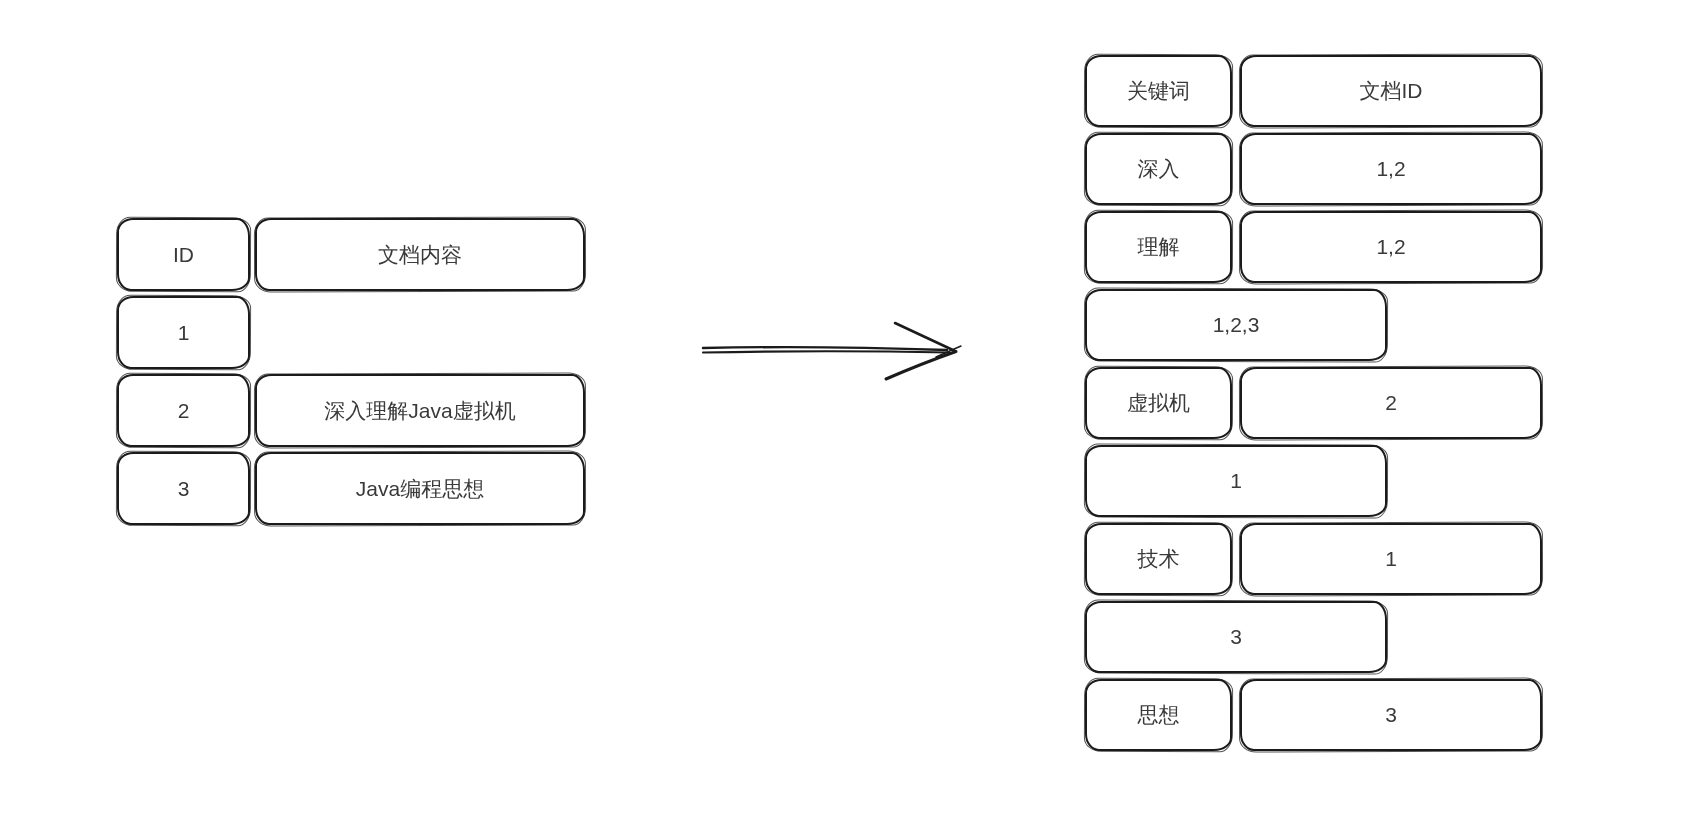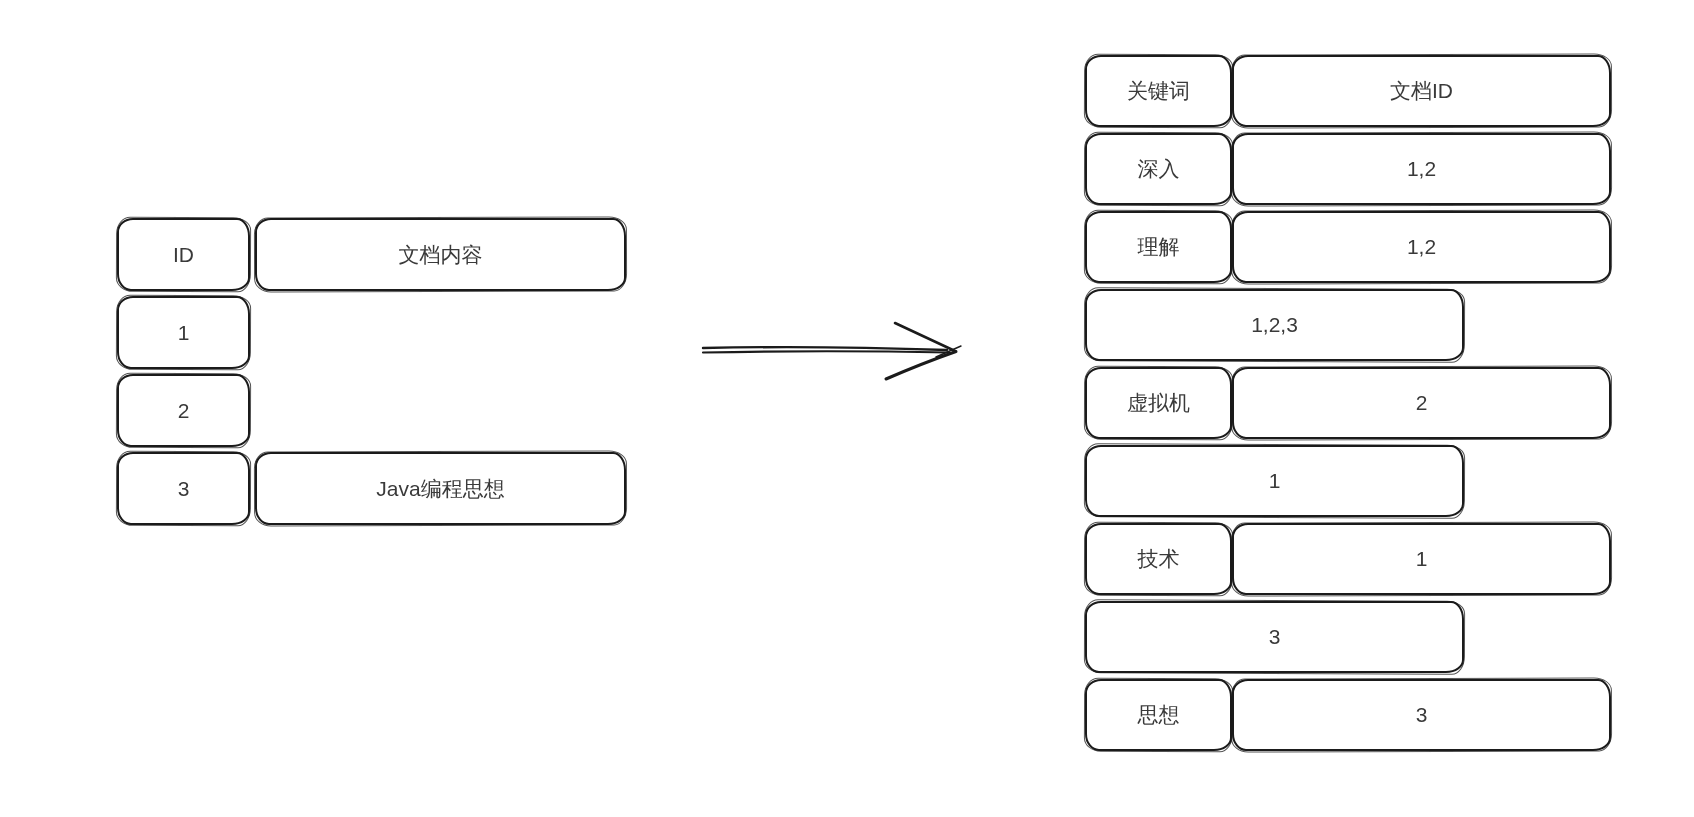--- a/index.html
+++ b/index.html
@@ -45,27 +45,27 @@
     border-radius: 14px 18px 13px 17px / 17px 13px 18px 14px;
     transform: rotate(0.25deg);
     pointer-events: none;
   }
   .cell:nth-child(2)::after { transform: rotate(-0.2deg); }
 
   
   .table-left { left: 117px; top: 218px; gap: 5px; justify-content: center; }
   .table-left .trow { gap: 5px; height: 73px; }
   .table-left .col-id { width: 133px; }
-  .table-left .col-content { width: 371px; }
+  .table-left .col-content { width: 330px; }
 
   
   .table-right { left: 1085px; top: 55px; gap: 6px; }
-  .table-right .trow { height: 72px; text-align: right; }
+  .table-right .trow { gap: 8px; height: 72px; text-align: right; }
   .table-right .col-keyword { width: 147px; }
-  .table-right .col-docids { width: 379px; }
+  .table-right .col-docids { width: 302px; }
 
   .arrow-wrap {
     position: absolute;
     left: 698px;
     top: 310px;
     width: 275px;
     height: 85px;
   }
   .arrow-wrap svg { display: block; }
 </style>
@@ -77,20 +77,21 @@
   <div class="table table-left">
     <div class="trow">
       <div class="cell col-id">ID</div>
       <div class="cell col-content">文档内容</div>
     </div>
     <div class="trow">
       <div class="cell col-id">1</div>
     </div>
     <div class="trow">
       <div class="cell col-id">2</div>
+      <div class="cell col-content">深入理解Java虚拟机</div>
     </div>
     <div class="trow">
       <div class="cell col-id">3</div>
       <div class="cell col-content">Java编程思想</div>
     </div>
   </div>
 
   <div class="arrow-wrap">
     <svg width="275" height="85" viewBox="0 0 275 85" xmlns="http://www.w3.org/2000/svg">
       <g fill="none" stroke="#1b1b1b" stroke-linecap="round">

